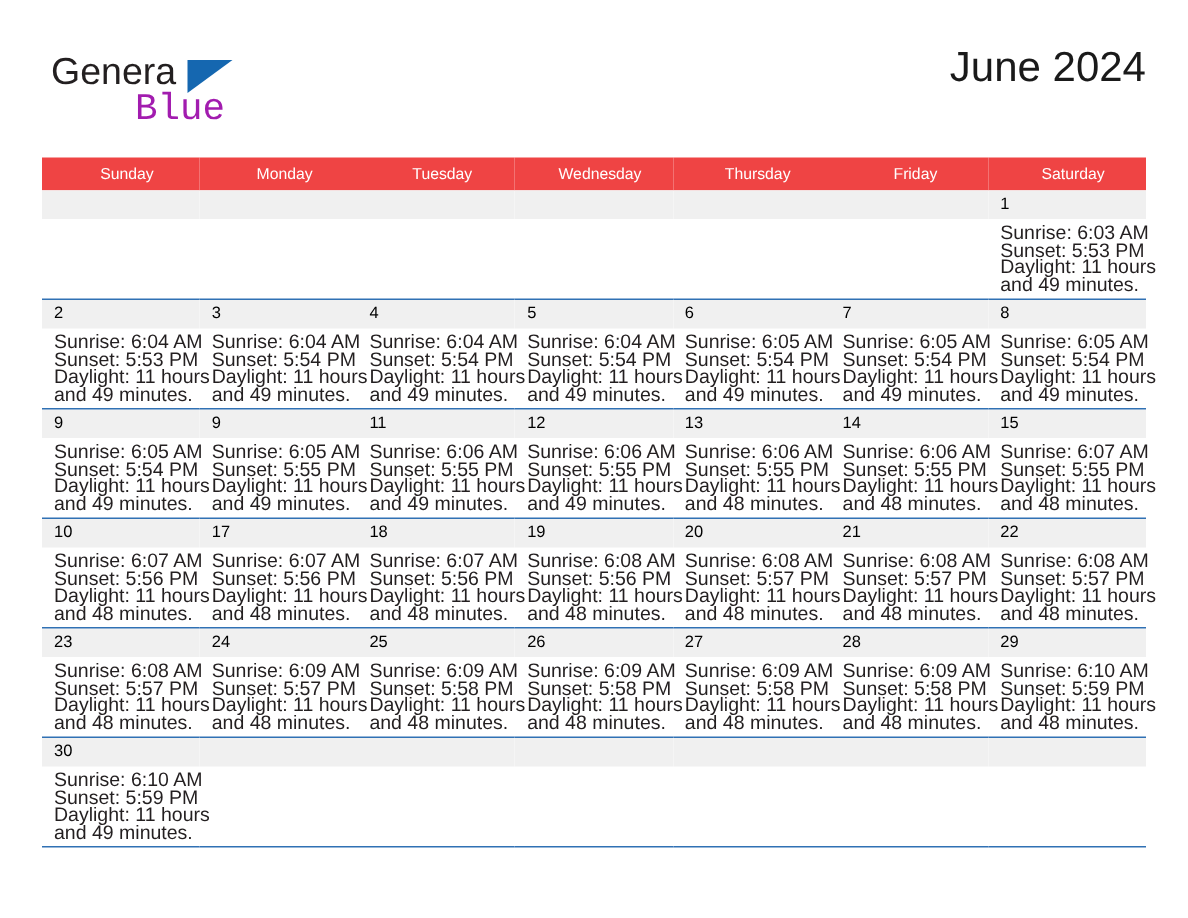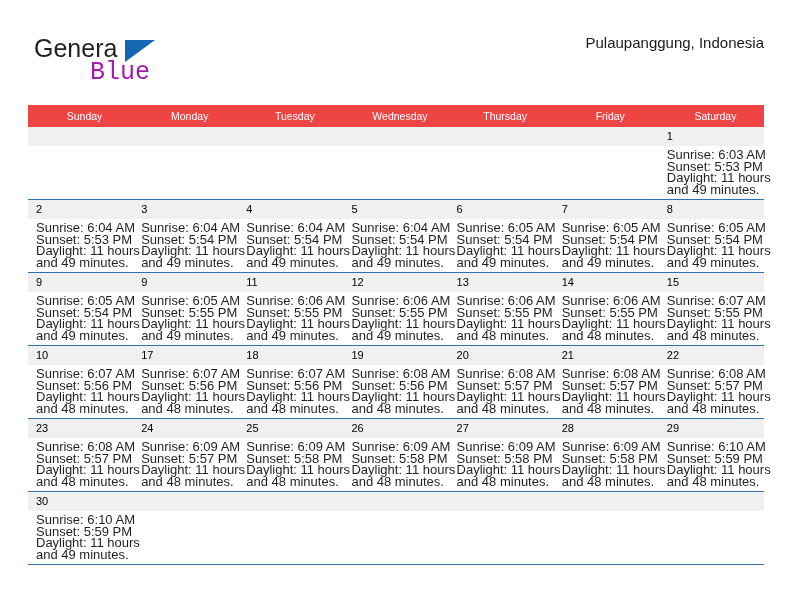--- a/index.html
+++ b/index.html
@@ -163,21 +163,21 @@
   <div class="header">
 
     <div class="brand">
       <span class="brand-general">General</span>
       <span class="brand-triangle"></span>
       <span class="brand-bar"></span>
       <span class="brand-blue">Blue</span>
     </div>
 
     <div class="title-block">
-      <div class="cal-subtitle">Pulaupanggung, Indonesia</div>
+      <div class="cal-title">June 2024</div>
     </div>
 
   </div>
 
   <table class="calendar">
     <thead>
       <tr>
         <th>Sunday</th>
         <th>Monday</th>
         <th>Tuesday</th>

